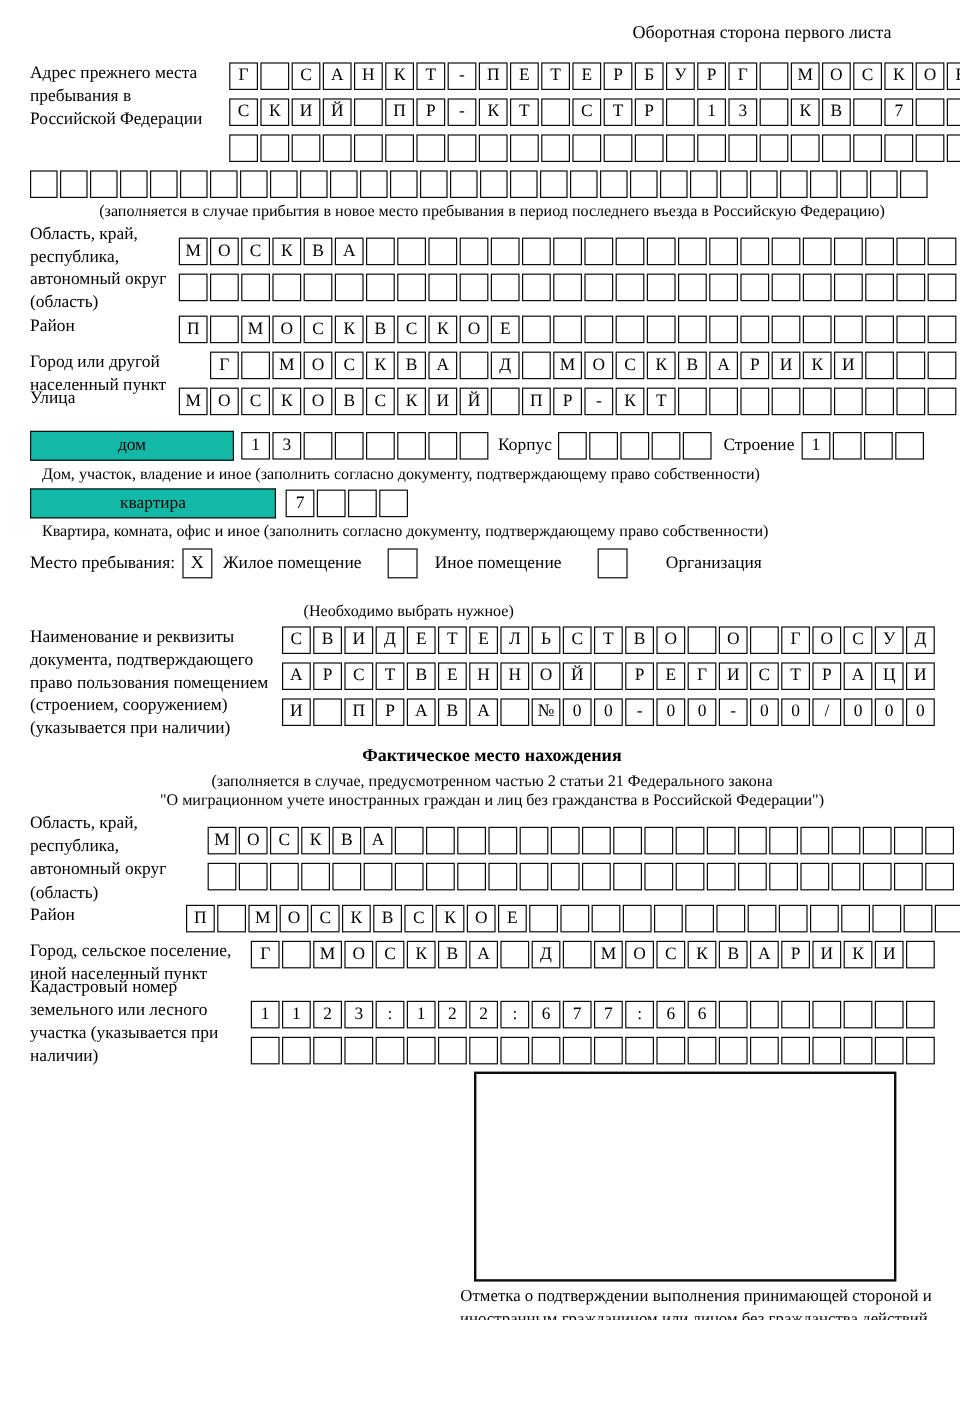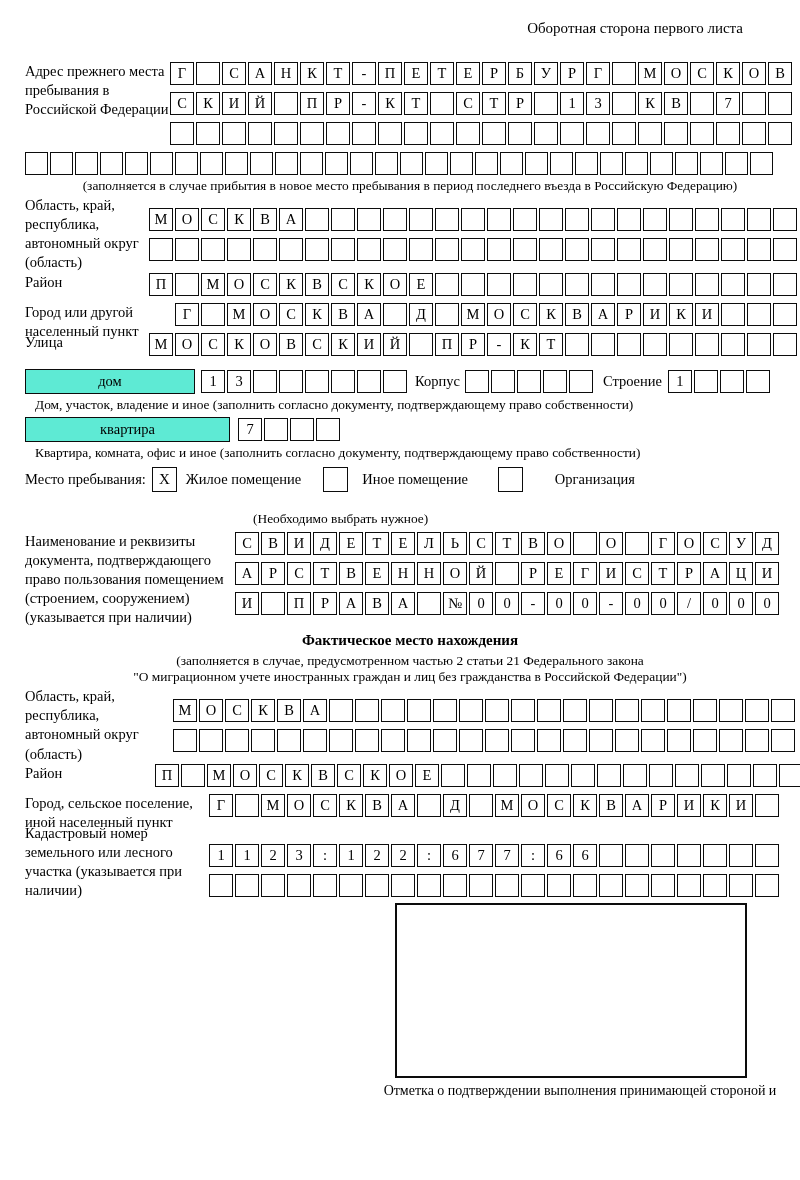--- a/index.html
+++ b/index.html
@@ -23,33 +23,33 @@
     font-size:14.5px; background:#fff;
   }
   .fullrow .cell { width:23px; }
   .h30 { height:30px; }
   .note { font-size:13.4px; }
   .center { text-align:center; }
   .left { padding-left:10px; }
   .sect-title { font-weight:bold; font-size:15px; text-align:center; }
   .field {
     border:1.8px solid #0c0c0c; height:25px; display:flex; align-items:center;
-    justify-content:center; font-size:14.5px; flex:0 0 auto; background:#5eead4;
+    justify-content:center; font-size:14.5px; flex:0 0 auto; background:#14b8a6;
   }
   .w170{width:170px;} .w205{width:205px;}
   .houserow { display:flex; align-items:center; }
   .inline-lbl { font-size:14.5px; flex:0 0 auto; }
   .stayrow { display:flex; align-items:center; font-size:14.5px; }
   .cb { width:25px; height:25px; font-size:15px; }
   .staynote { margin-left:228px; margin-top:19px; }
   .docblk .vrows { gap:7px; }
   .stamp-box { width:352px; height:175px; border:2px solid #0c0c0c; margin-left:370px; background:#fff; }
   .stamp-caption { width:430px; margin-left:340px; text-align:center; font-size:14px; line-height:1.33; margin-top:4px; }
   
-  .m-prev { margin-top:25px; }
+  .m-prev { margin-top:15px;gap:21px; }
   .m-full { margin-top:7px; }
   .m-note1 { margin-top:3px; }
   .m-title { margin-top:4px; }
   .m-region { margin-top:2px;align-items:center; }
   .m-house { margin-top:6px; }
   .m-note { margin-top:3px; }
   .m-apt { margin-top:4px; }
   .m-stay { margin-top:6px; }
   .m-doc { margin-top:5px; }
   .m-act { margin-top:5px; }

